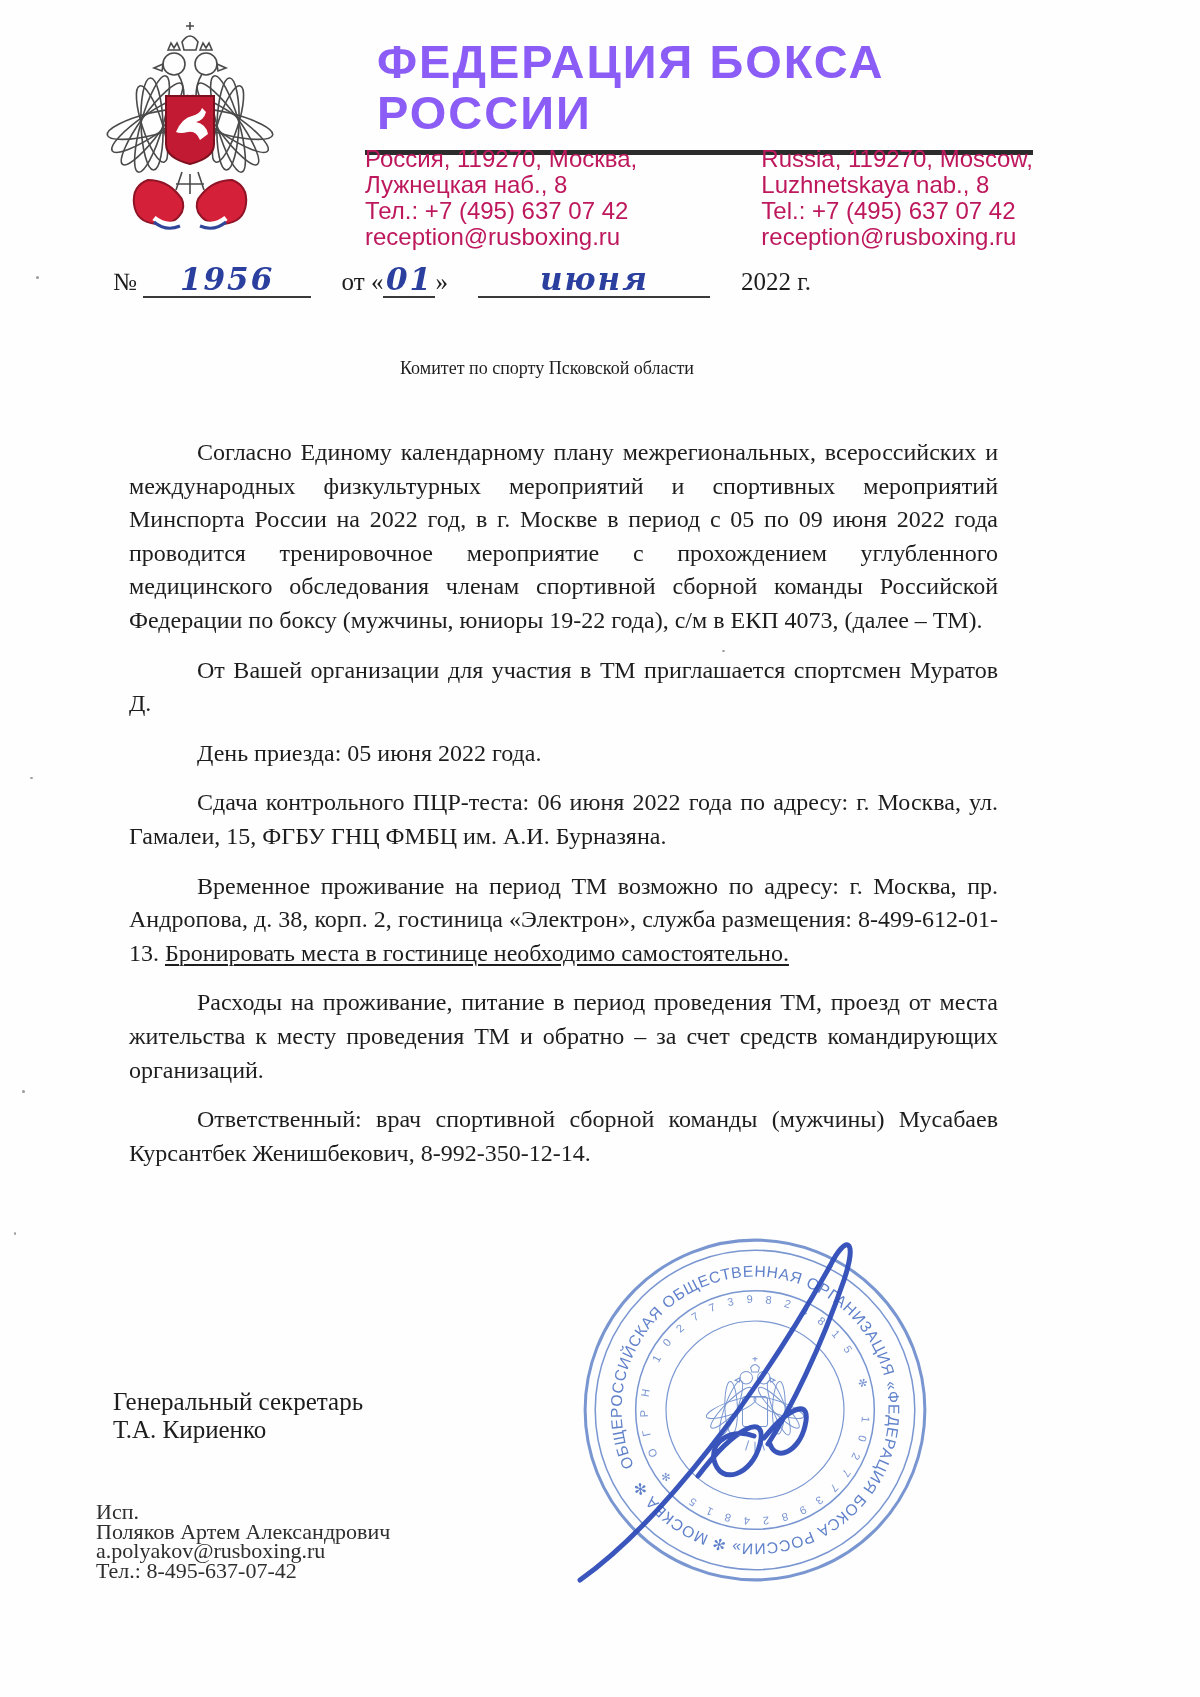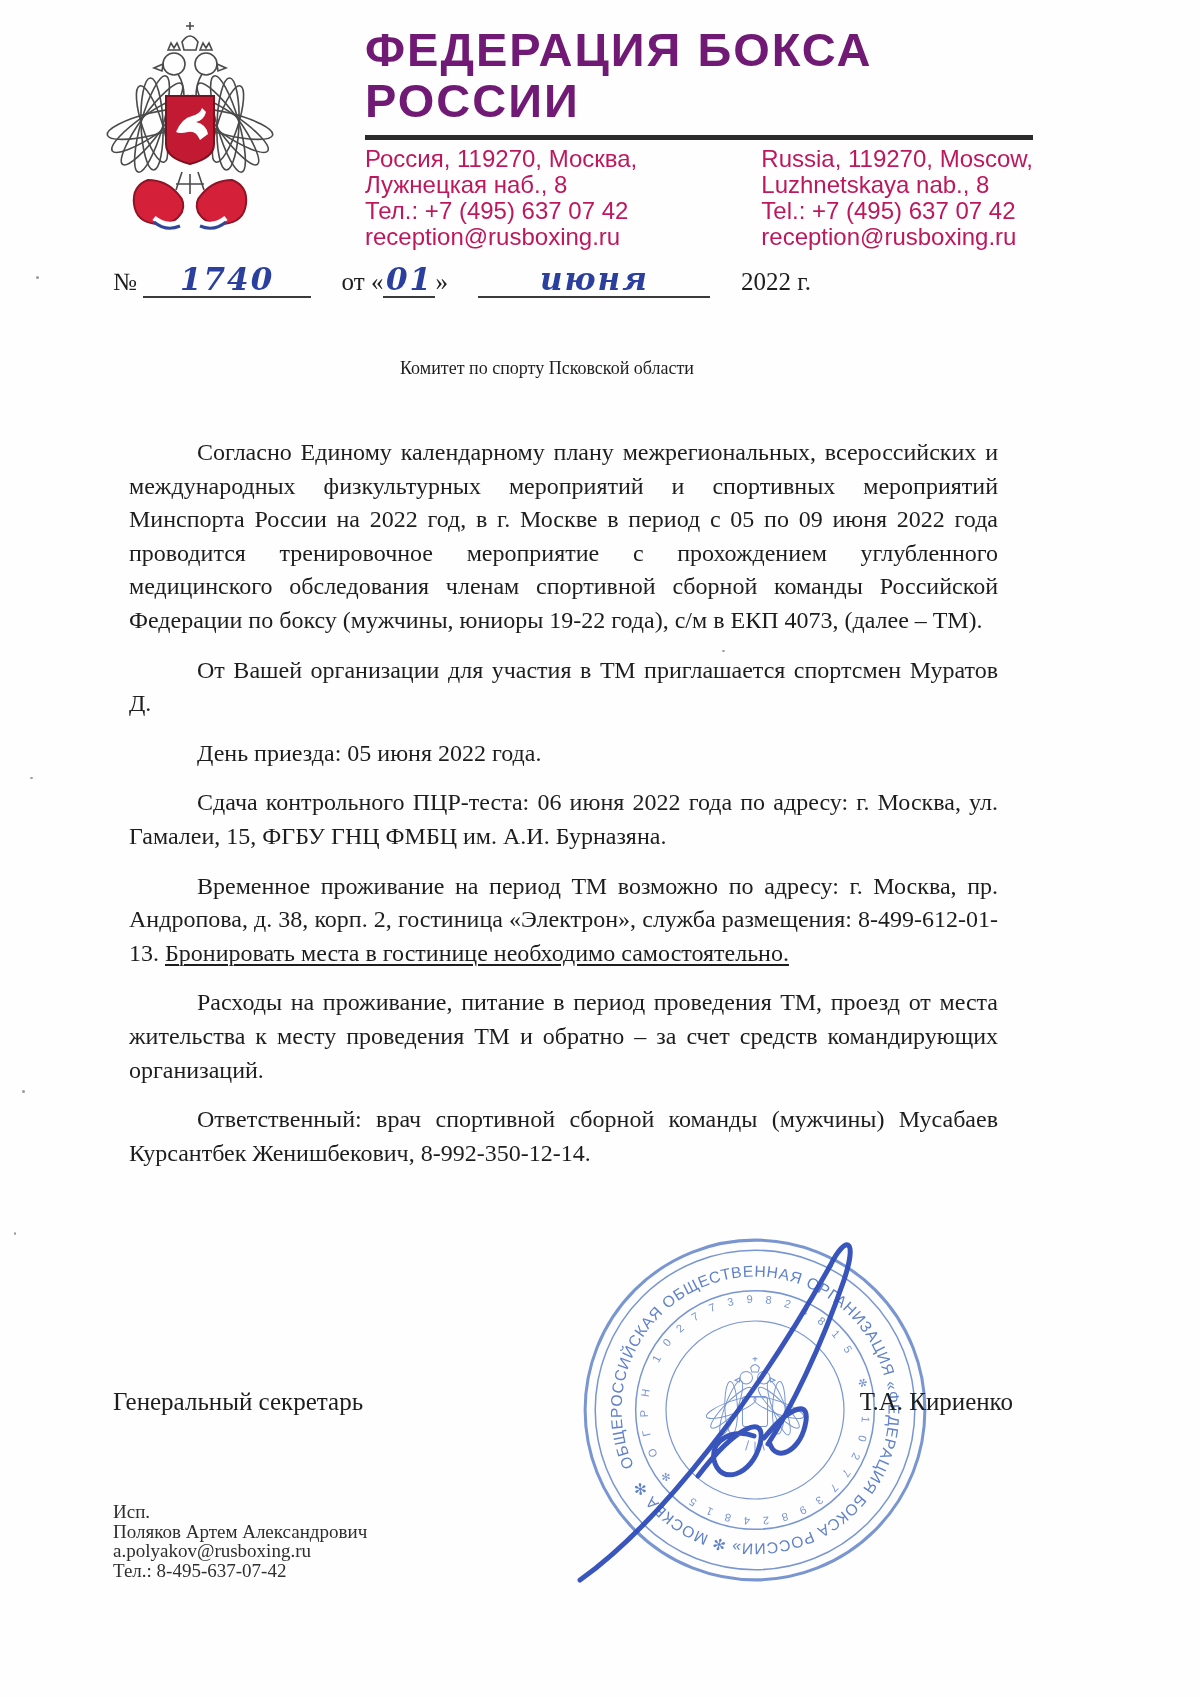--- a/index.html
+++ b/index.html
@@ -4,21 +4,21 @@
 <style>
   html,body{margin:0;padding:0;background:#e8e8e8;}
   .page{
     position:relative;width:1200px;height:1697px;margin:0 auto;
     background:#fefefe;overflow:hidden;
     font-family:"Liberation Serif",serif;color:#1d1d1d;
   }
   
   .logo{position:absolute;left:90px;top:12px;width:200px;height:232px;}
   .masthead{position:absolute;left:365px;top:24px;width:668px;}
-  .title{font-family:"Liberation Sans",sans-serif;font-weight:700;color:#701a75;margin:0;}
+  .title{font-family:"Liberation Sans",sans-serif;font-weight:700;color:#8b5cf6;margin:12px;}
   .title-ru{font-size:47px;line-height:51px;letter-spacing:2px;}
   .title-en{font-size:46px;line-height:50px;letter-spacing:0.5px;}
   .rule{height:5px;background:#2c2c2c;margin-top:9px;}
   .addresses{
     position:absolute;left:365px;top:146px;width:668px;
     display:flex;justify-content:space-between;
     font-family:"Liberation Sans",sans-serif;font-size:24px;line-height:26px;color:#be185d;
   }
   .addr-col{white-space:nowrap;}
   
@@ -32,26 +32,26 @@
     color:#2b3f9e;font-size:31px;line-height:30px;letter-spacing:2px;
   }
   .ref .gap{display:inline-block;width:18px;}
   
   .recipient{position:absolute;left:400px;top:358px;width:613px;font-size:18px;}
   
   .body-text{position:absolute;left:113px;top:420px;width:901px;font-size:24px;line-height:33.6px;text-align:justify;}
   .body-text p{margin:16px;text-indent:68px;}
   .u{text-decoration:underline;text-underline-offset:3px;text-decoration-thickness:1.5px;}
   
-  .sig-row{position:absolute;left:113px;width:900px;top:1388px;display:flex;justify-content:space-between;font-size:25px;}
+  .sig-row{position:absolute;left:113px;width:900px;top:1388px;display:flex;justify-content:space-between;font-size:25px;flex-direction:column;}
   
   .stamp{position:absolute;left:575px;top:1230px;width:360px;height:360px;opacity:.9;}
   .ink{position:absolute;left:552px;top:1196px;width:430px;height:410px;}
   
-  .executor{position:absolute;left:113px;top:1502px;font-size:19px;line-height:19.5px;color:#2e2e2e;}
+  .executor{position:absolute;left:96px;top:1502px;font-size:22px;line-height:19.5px;color:#2e2e2e;}
   
   .speck{position:absolute;background:#9a9a9a;border-radius:50%;}
 </style>
 </head>
 <body>
 
 <div class="page">
 
   <svg class="logo" viewBox="0 0 200 232" aria-hidden="true">
     <g fill="none" stroke="#4a4a4a" stroke-width="1.6">
@@ -121,21 +121,21 @@
     <div class="addr-col">
       <div>Russia, 119270, Moscow,</div>
       <div>Luzhnetskaya nab., 8</div>
       <div>Tel.: +7 (495) 637 07 42</div>
       <div>reception@rusboxing.ru</div>
     </div>
   </div>
 
   <div class="ref">
     <span>№</span>
-    <span class="slot slot-num"><span class="hw">1740</span></span>
+    <span class="slot slot-num"><span class="hw">1956</span></span>
     <span class="gap"></span>
     <span>от «</span><span class="slot slot-day"><span class="hw">01</span></span><span>»</span>
     <span class="gap"></span>
     <span class="slot slot-month"><span class="hw">июня</span></span>
     <span class="gap"></span>
     <span>2022 г.</span>
   </div>
 
   <div class="recipient">Комитет по спорту Псковской области</div>
 

